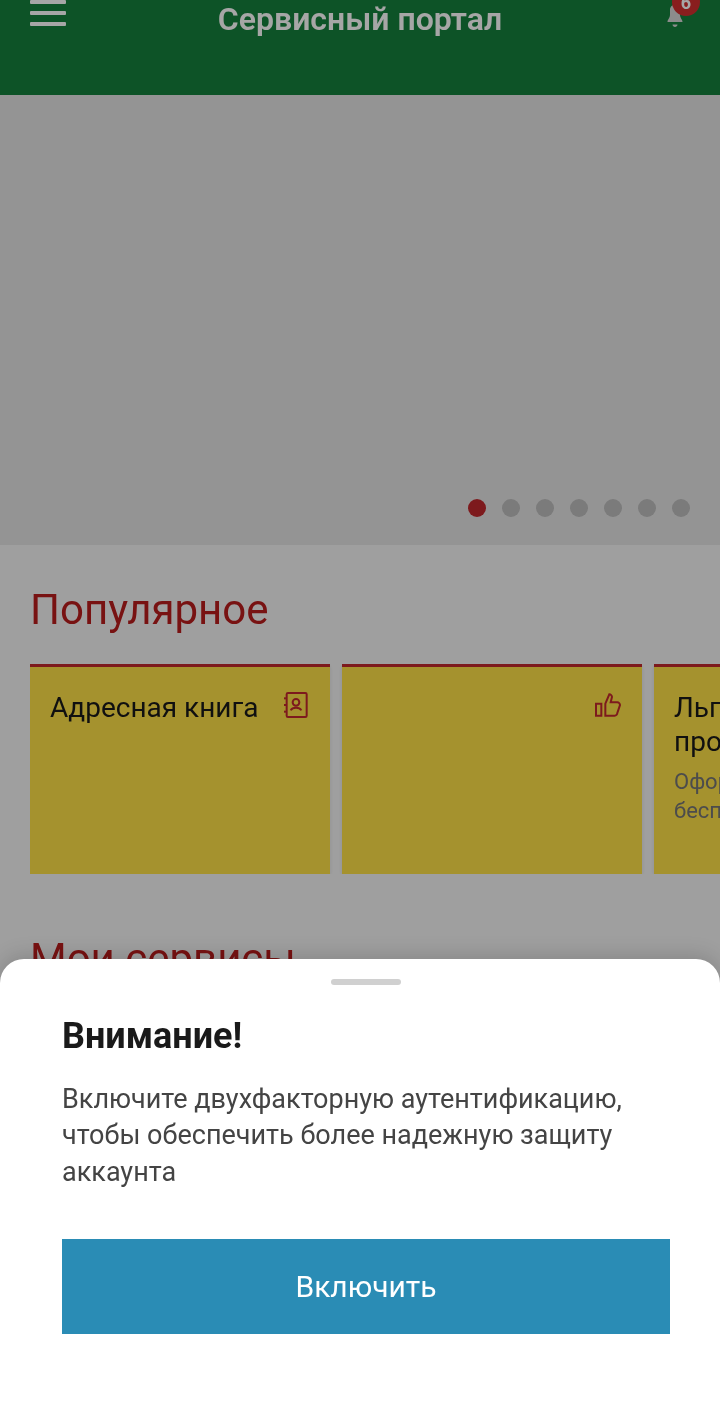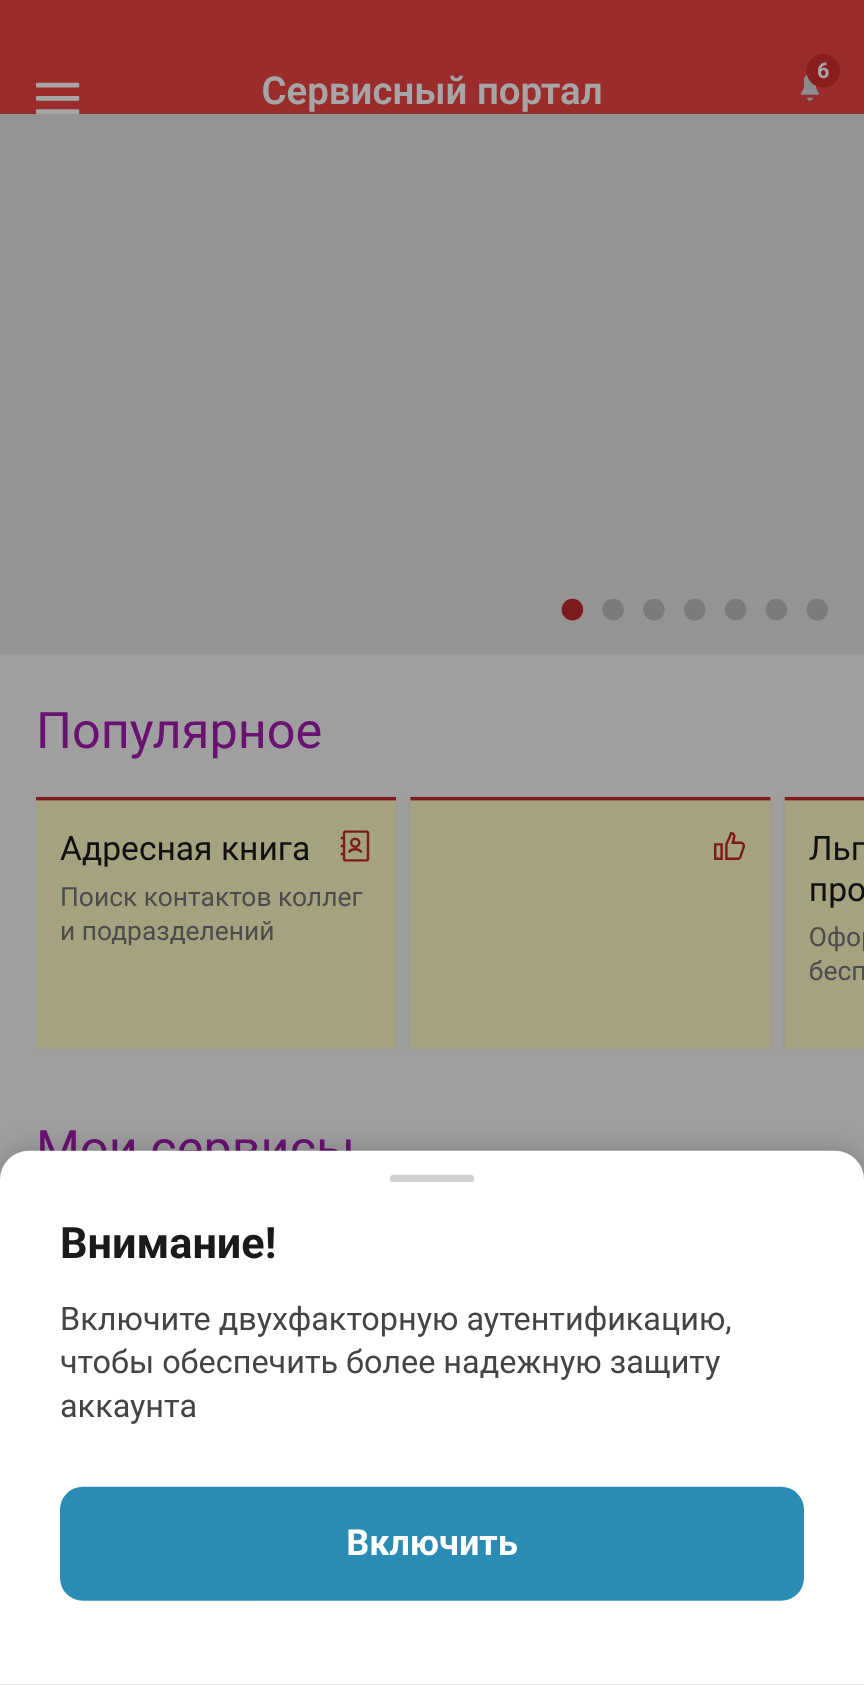--- a/index.html
+++ b/index.html
@@ -19,24 +19,24 @@
       position: absolute;
       top: 0;
       left: 0;
       right: 0;
       bottom: 0;
       background: rgba(0,0,0,0.35);
       z-index: 5;
       pointer-events: none;
     }
     .header {
-      background: #ef4444;
+      background: #15803d;
       height: 95px;
       display: flex;
-      align-items: flex-end;
+      align-items: flex-start;
       padding: 0 30px;
       position: relative;
     }
     .menu-icon {
       display: flex;
       flex-direction: column;
       gap: 7px;
       cursor: pointer;
     }
     .menu-icon span {
@@ -99,33 +99,33 @@
     }
     .dot.active {
       background: #c1282d;
     }
     .content {
       padding: 40px 30px 0 30px;
     }
     .section-title {
       font-size: 42px;
       font-weight: 400;
-      color: #a21caf;
+      color: #b91c1c;
       margin-bottom: 30px;
     }
     .cards {
       display: flex;
       gap: 12px;
       overflow-x: hidden;
       margin-left: 0;
       margin-right: -30px;
     }
     .card {
       flex: 0 0 300px;
-      background: #fef9c3;
+      background: #fde047;
       border-top: 3px solid #c1282d;
       padding: 24px 20px;
       min-height: 210px;
       box-shadow: 0 2px 4px rgba(0,0,0,0.1);
       position: relative;
     }
     .card-title {
       font-size: 28px;
       font-weight: 400;
       color: #1a1a1a;
@@ -155,21 +155,21 @@
     .section-2 {
       margin-top: 60px;
     }
     .bottom-sheet {
       position: absolute;
       left: 0;
       right: 0;
       bottom: 0;
       background: #fff;
       border-radius: 24px 24px 0 0;
-      padding: 20px 0 70px 0;
+      padding: 20px 0 70px 12px;
       z-index: 10;
       box-shadow: 0 -4px 20px rgba(0,0,0,0.15);
     }
     .sheet-handle {
       width: 70px;
       height: 6px;
       background: #d0d0d0;
       border-radius: 3px;
       margin: 0 auto 30px auto;
     }
@@ -186,24 +186,24 @@
       font-size: 27px;
       color: #444;
       line-height: 1.35;
       margin-bottom: 49px;
     }
     .sheet-button {
       width: 100%;
       background: #2a8cb5;
       color: #fff;
       border: none;
-      border-radius: 19px;
+      border-radius: 0;
       padding: 30px 0;
       font-size: 30px;
-      font-weight: 700;
+      font-weight: 400;
       cursor: pointer;
     }
   </style>
 </head>
 <body>
 
 <div class="header">
   <div class="menu-icon">
     <span></span>
       <span></span>
@@ -238,21 +238,20 @@
         <svg viewBox="0 0 24 24">
             <rect x="5" y="3" width="15" height="18" rx="1"></rect>
             <circle cx="12" cy="10" r="2.5"></circle>
             <path d="M8 16c1-2 3-2 4-2s3 0 4 2"></path>
             <line x1="3" y1="7" x2="5" y2="7"></line>
             <line x1="3" y1="12" x2="5" y2="12"></line>
             <line x1="3" y1="17" x2="5" y2="17"></line>
           </svg>
       </div>
       <div class="card-title">Адресная книга</div>
-      <div class="card-subtitle">Поиск контактов коллег и подразделений</div>
     </div>
     <div class="card">
       <div class="card-icon">
         <svg viewBox="0 0 24 24">
             <path d="M7 11v9H3v-9h4zm3 9h7c1 0 2-1 2-2l2-6c0-1-1-2-2-2h-5l1-4c0-1-1-2-2-2l-3 7v9z"></path>
           </svg>
       </div>
     </div>
     <div class="card">
       <div class="card-title">Льготный проезд</div>

